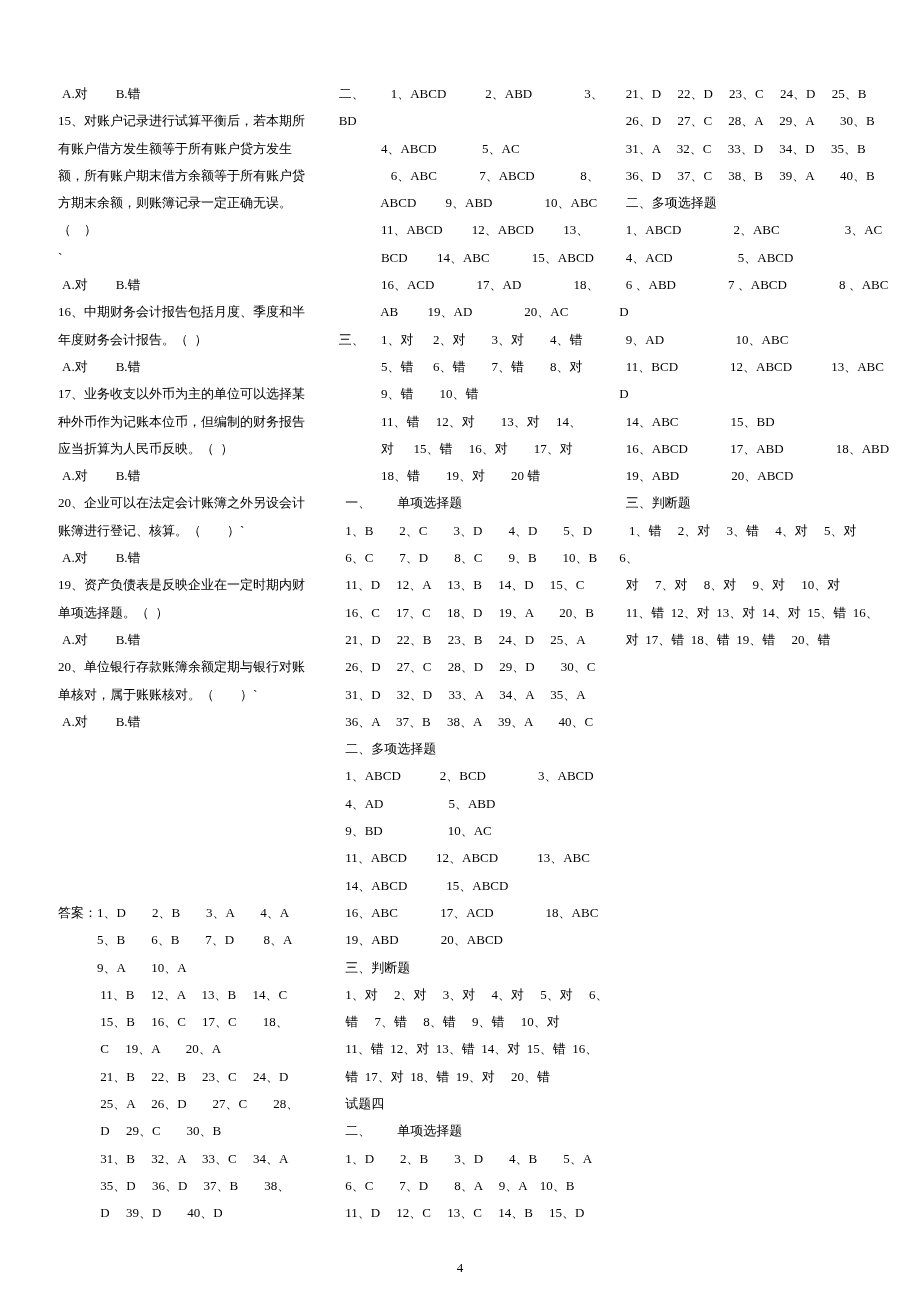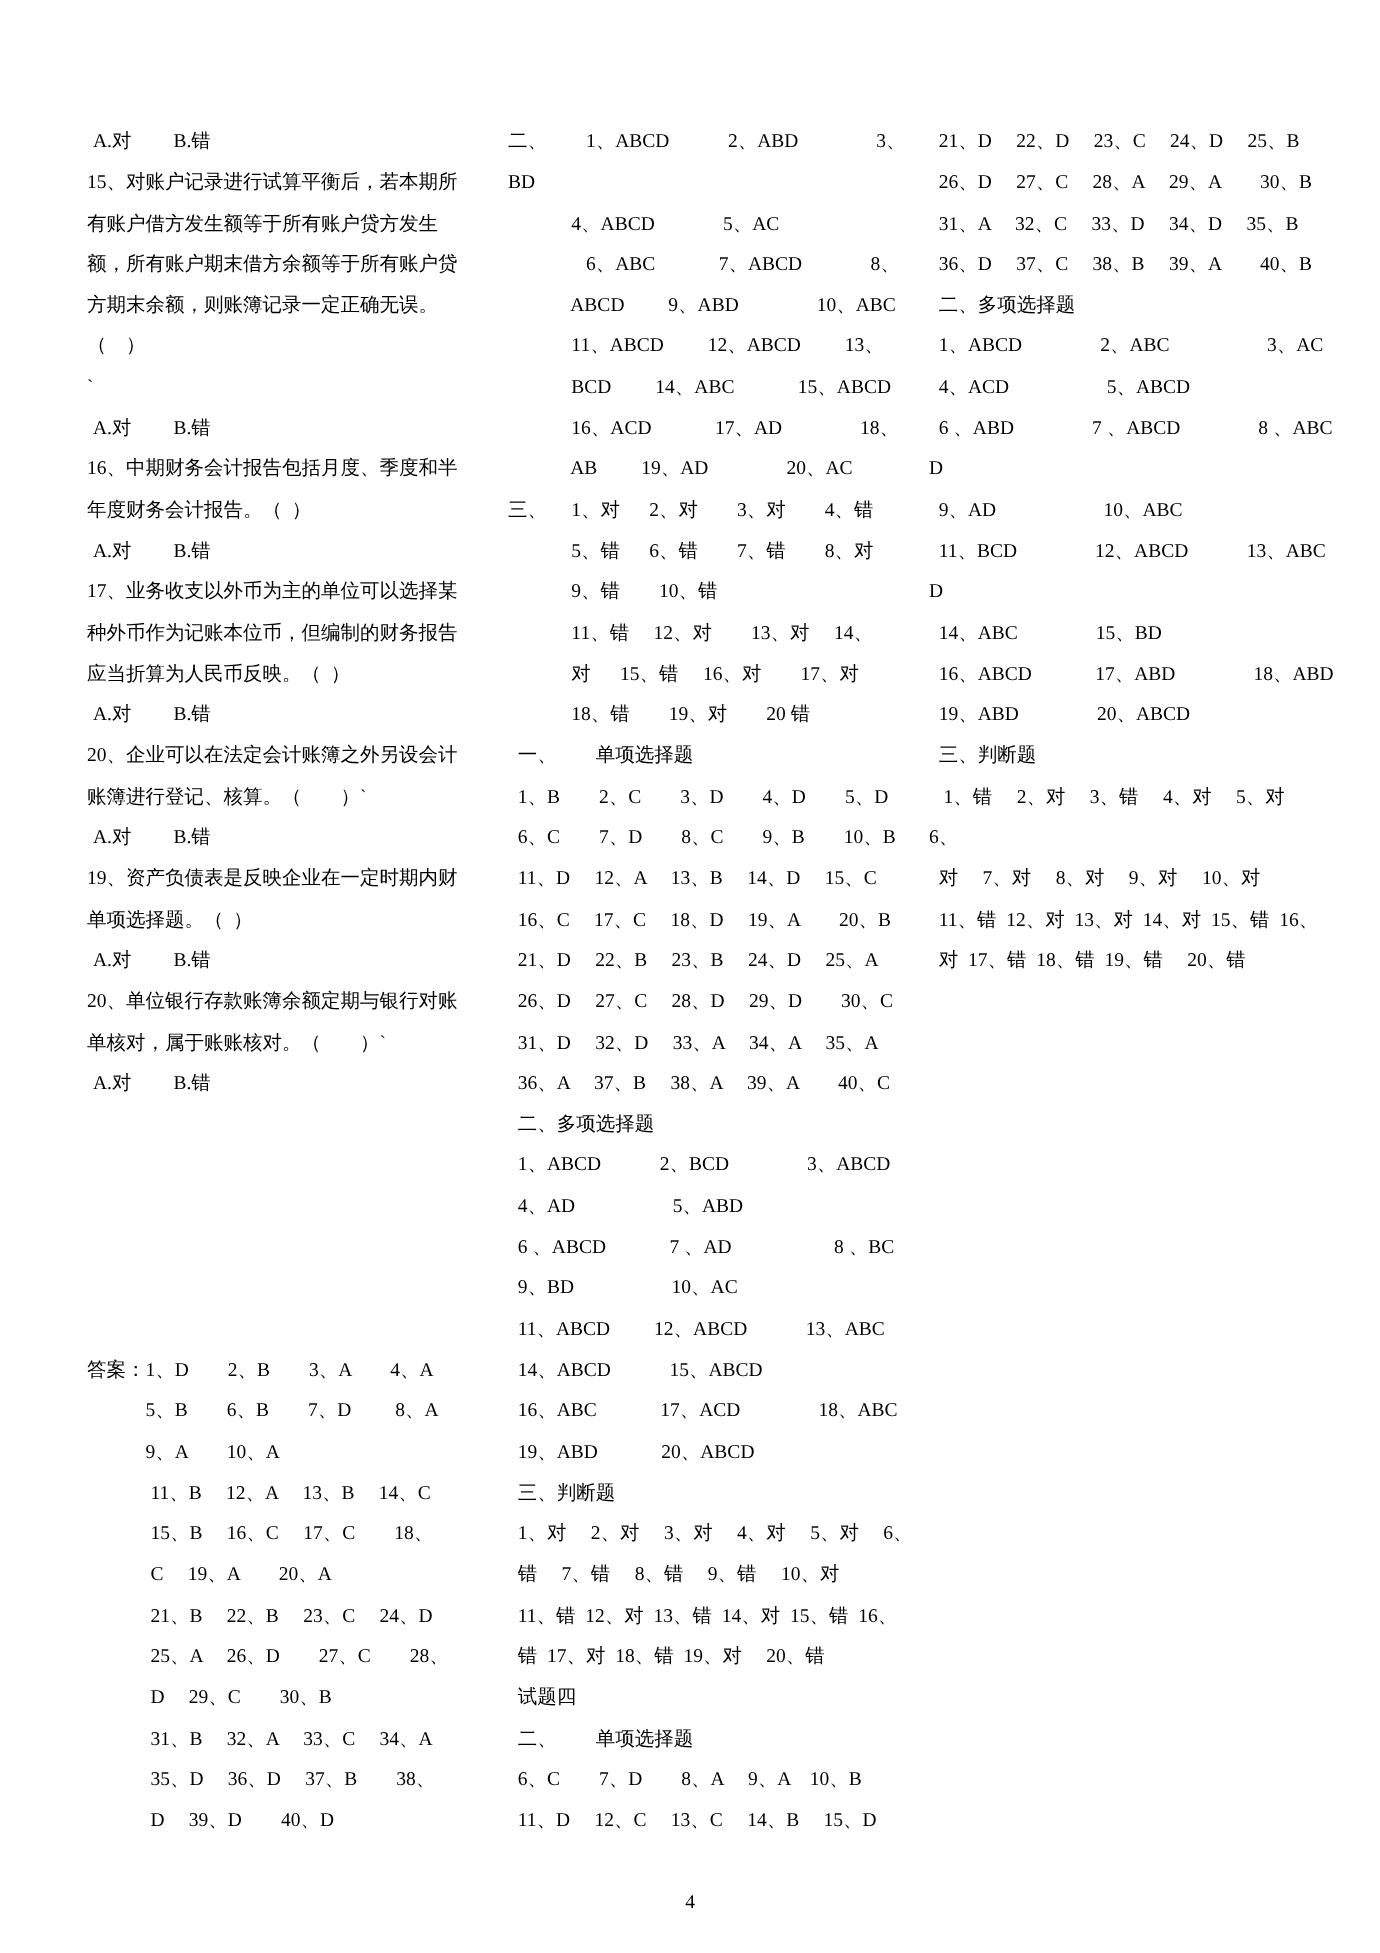--- a/index.html
+++ b/index.html
@@ -103,33 +103,33 @@
     <div class="line">  6、C　　7、D　　8、C　　9、B　　10、B</div>
     <div class="line">  11、D　 12、A　 13、B　 14、D　 15、C</div>
     <div class="line">  16、C　 17、C　 18、D　 19、A　　20、B</div>
     <div class="line">  21、D　 22、B　 23、B　 24、D　 25、A</div>
     <div class="line">  26、D　 27、C　 28、D　 29、D　　30、C</div>
     <div class="line">  31、D　 32、D　 33、A　 34、A　 35、A</div>
     <div class="line">  36、A　 37、B　 38、A　 39、A　　40、C</div>
     <div class="line">  二、多项选择题</div>
     <div class="line">  1、ABCD　　　2、BCD　　　　3、ABCD</div>
     <div class="line">  4、AD　　　　　5、ABD</div>
-    <div class="line">  6 、ABCD　　　 7 、AD　　　　　 8 、BC</div>
     <div class="line">  9、BD　　　　　10、AC</div>
     <div class="line">  11、ABCD　　 12、ABCD　　　13、ABC</div>
     <div class="line">  14、ABCD　　　15、ABCD</div>
     <div class="line">  16、ABC　　　 17、ACD　　　　18、ABC</div>
     <div class="line">  19、ABD　　　 20、ABCD</div>
     <div class="line">  三、判断题</div>
     <div class="line">  1、对　 2、对　 3、对　 4、对　 5、对　 6、</div>
     <div class="line">  错　 7、错　 8、错　 9、错　 10、对</div>
     <div class="line">  11、错  12、对  13、错  14、对  15、错  16、</div>
     <div class="line">  错  17、对  18、错  19、对　 20、错</div>
     <div class="line">  试题四</div>
     <div class="line">  二、　　单项选择题</div>
+    <div class="line">  1、D　　2、B　　3、D　　4、B　　5、A</div>
     <div class="line">  6、C　　7、D　　8、A　 9、A　10、B</div>
     <div class="line">  11、D　 12、C　 13、C　 14、B　 15、D</div>
     <div class="line">  21、D　 22、D　 23、C　 24、D　 25、B</div>
     <div class="line">  26、D　 27、C　 28、A　 29、A　　30、B</div>
     <div class="line">  31、A　 32、C　 33、D　 34、D　 35、B</div>
     <div class="line">  36、D　 37、C　 38、B　 39、A　　40、B</div>
     <div class="line">  二、多项选择题</div>
     <div class="line">  1、ABCD　　　　2、ABC　　　　　3、AC</div>
     <div class="line">  4、ACD　　　　　5、ABCD</div>
     <div class="line">  6 、ABD　　　　7 、ABCD　　　　8 、ABCD</div>

